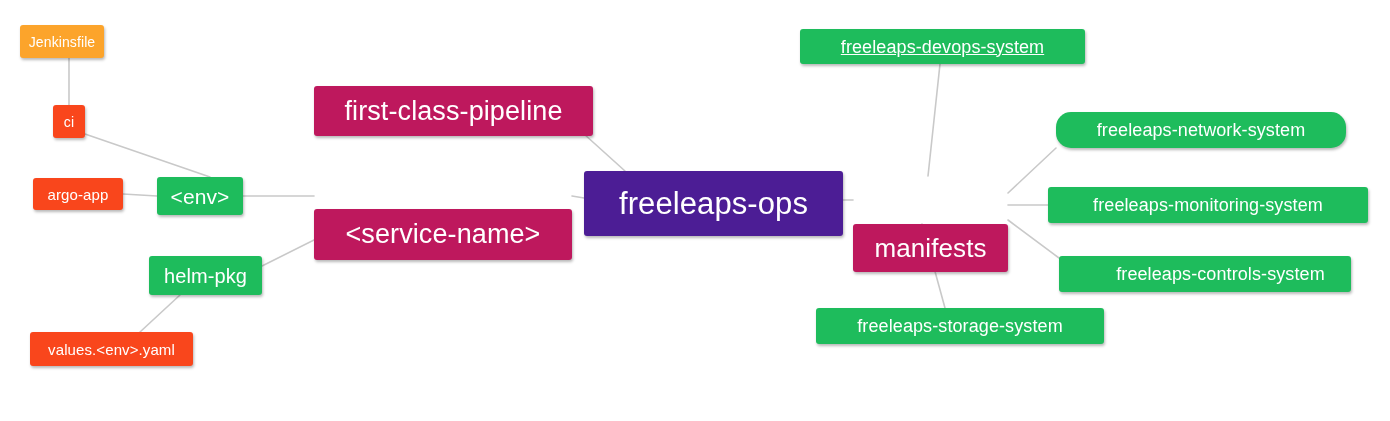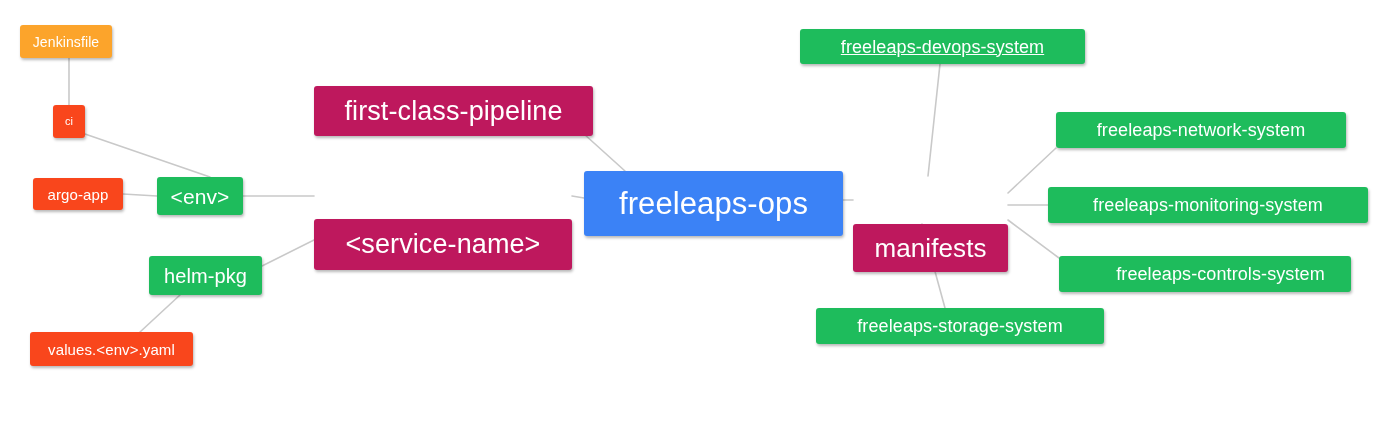--- a/index.html
+++ b/index.html
@@ -32,21 +32,21 @@
     align-items: center;
     justify-content: center;
     box-sizing: border-box;
     border-radius: 3px;
     color: #ffffff;
     white-space: nowrap;
     line-height: 1;
     box-shadow: 1px 2px 3px rgba(0,0,0,0.28);
     letter-spacing: 0.1px;
   }
-  .n-root   { background: #3b82f6; }
+  .n-root   { background: #4c1d95; }
   .n-blue   { background: #be185d; margin-top: 48px; }
   .n-green  { background: #1ebc5c; }
   .n-orange { background: #fca42b; }
   .n-red    { background: #f9461c; }
 </style>
 </head>
 <body>
 
 <div id="canvas">
   <svg id="edges" viewBox="0 0 1390 421">
@@ -59,29 +59,29 @@
       <line x1="533" y1="88" x2="625" y2="171" stroke="#c9c9c9" stroke-width="1.6" stroke-linecap="round"></line>
       <line x1="572" y1="196" x2="584" y2="198" stroke="#c9c9c9" stroke-width="1.6" stroke-linecap="round"></line>
       <line x1="843" y1="200" x2="853" y2="200" stroke="#c9c9c9" stroke-width="1.6" stroke-linecap="round"></line>
       <line x1="940" y1="64" x2="928" y2="176" stroke="#c9c9c9" stroke-width="1.6" stroke-linecap="round"></line>
       <line x1="1056" y1="148" x2="1008" y2="193" stroke="#c9c9c9" stroke-width="1.6" stroke-linecap="round"></line>
       <line x1="1048" y1="205" x2="1008" y2="205" stroke="#c9c9c9" stroke-width="1.6" stroke-linecap="round"></line>
       <line x1="1059" y1="258" x2="1008" y2="220" stroke="#c9c9c9" stroke-width="1.6" stroke-linecap="round"></line>
       <line x1="945" y1="308" x2="922" y2="224" stroke="#c9c9c9" stroke-width="1.6" stroke-linecap="round"></line>
     </svg>
   <div id="node-layer">
-      <div class="node n-orange" style="left: 20px; top: 25px; width: 92px; height: 33px; font-size: 14px;">Jenkinsfile</div>
-      <div class="node n-red" style="left: 53px; top: 105px; width: 32px; height: 33px; font-size: 11px;">ci</div>
+      <div class="node n-orange" style="left: 20px; top: 25px; width: 84px; height: 33px; font-size: 14px;">Jenkinsfile</div>
+      <div class="node n-red" style="left: 53px; top: 105px; width: 32px; height: 33px; font-size: 14px;">ci</div>
       <div class="node n-red" style="left: 33px; top: 178px; width: 90px; height: 32px; font-size: 15px;">argo-app</div>
       <div class="node n-green" style="left: 157px; top: 177px; width: 86px; height: 38px; font-size: 21px;">&lt;env&gt;</div>
       <div class="node n-green" style="left: 149px; top: 256px; width: 113px; height: 39px; font-size: 20px;">helm-pkg</div>
       <div class="node n-red" style="left: 10px; top: 332px; width: 163px; height: 34px; font-size: 15px; margin-left: 20px;">values.&lt;env&gt;.yaml</div>
       <div class="node n-blue" style="left: 314px; top: 38px; width: 279px; height: 50px; font-size: 27px;">first-class-pipeline</div>
-      <div class="node n-blue" style="left: 314px; top: 171px; width: 258px; height: 51px; font-size: 27px;">&lt;service-name&gt;</div>
+      <div class="node n-blue" style="left: 314px; top: 161px; width: 258px; height: 51px; font-size: 27px;">&lt;service-name&gt;</div>
       <div class="node n-root" style="left: 584px; top: 171px; width: 259px; height: 65px; font-size: 31px;">freeleaps-ops</div>
       <div class="node n-blue" style="left: 853px; top: 176px; width: 155px; height: 48px; font-size: 26px;">manifests</div>
       <div class="node n-green" style="left: 800px; top: 29px; width: 285px; height: 35px; font-size: 18px; text-decoration: underline;">freeleaps-devops-system</div>
-      <div class="node n-green" style="left: 1056px; top: 112px; width: 290px; height: 36px; font-size: 18px;">freeleaps-network-system</div>
+      <div class="node n-green" style="left: 1056px; top: 112px; width: 290px; height: 36px; font-size: 18px; border-radius: 15px;">freeleaps-network-system</div>
       <div class="node n-green" style="left: 1048px; top: 187px; width: 320px; height: 36px; font-size: 18px;">freeleaps-monitoring-system</div>
       <div class="node n-green" style="left: 1059px; top: 256px; width: 292px; height: 36px; font-size: 18px; padding-left: 31px;">freeleaps-controls-system</div>
       <div class="node n-green" style="left: 816px; top: 308px; width: 288px; height: 36px; font-size: 18px;">freeleaps-storage-system</div>
     </div>
 </div>
 
 </body></html>

